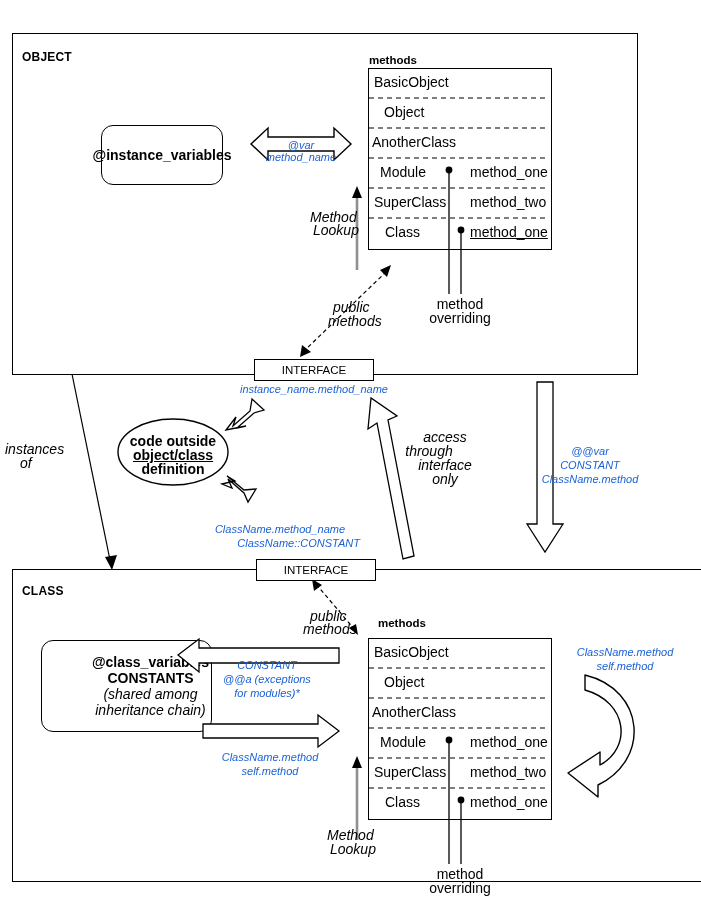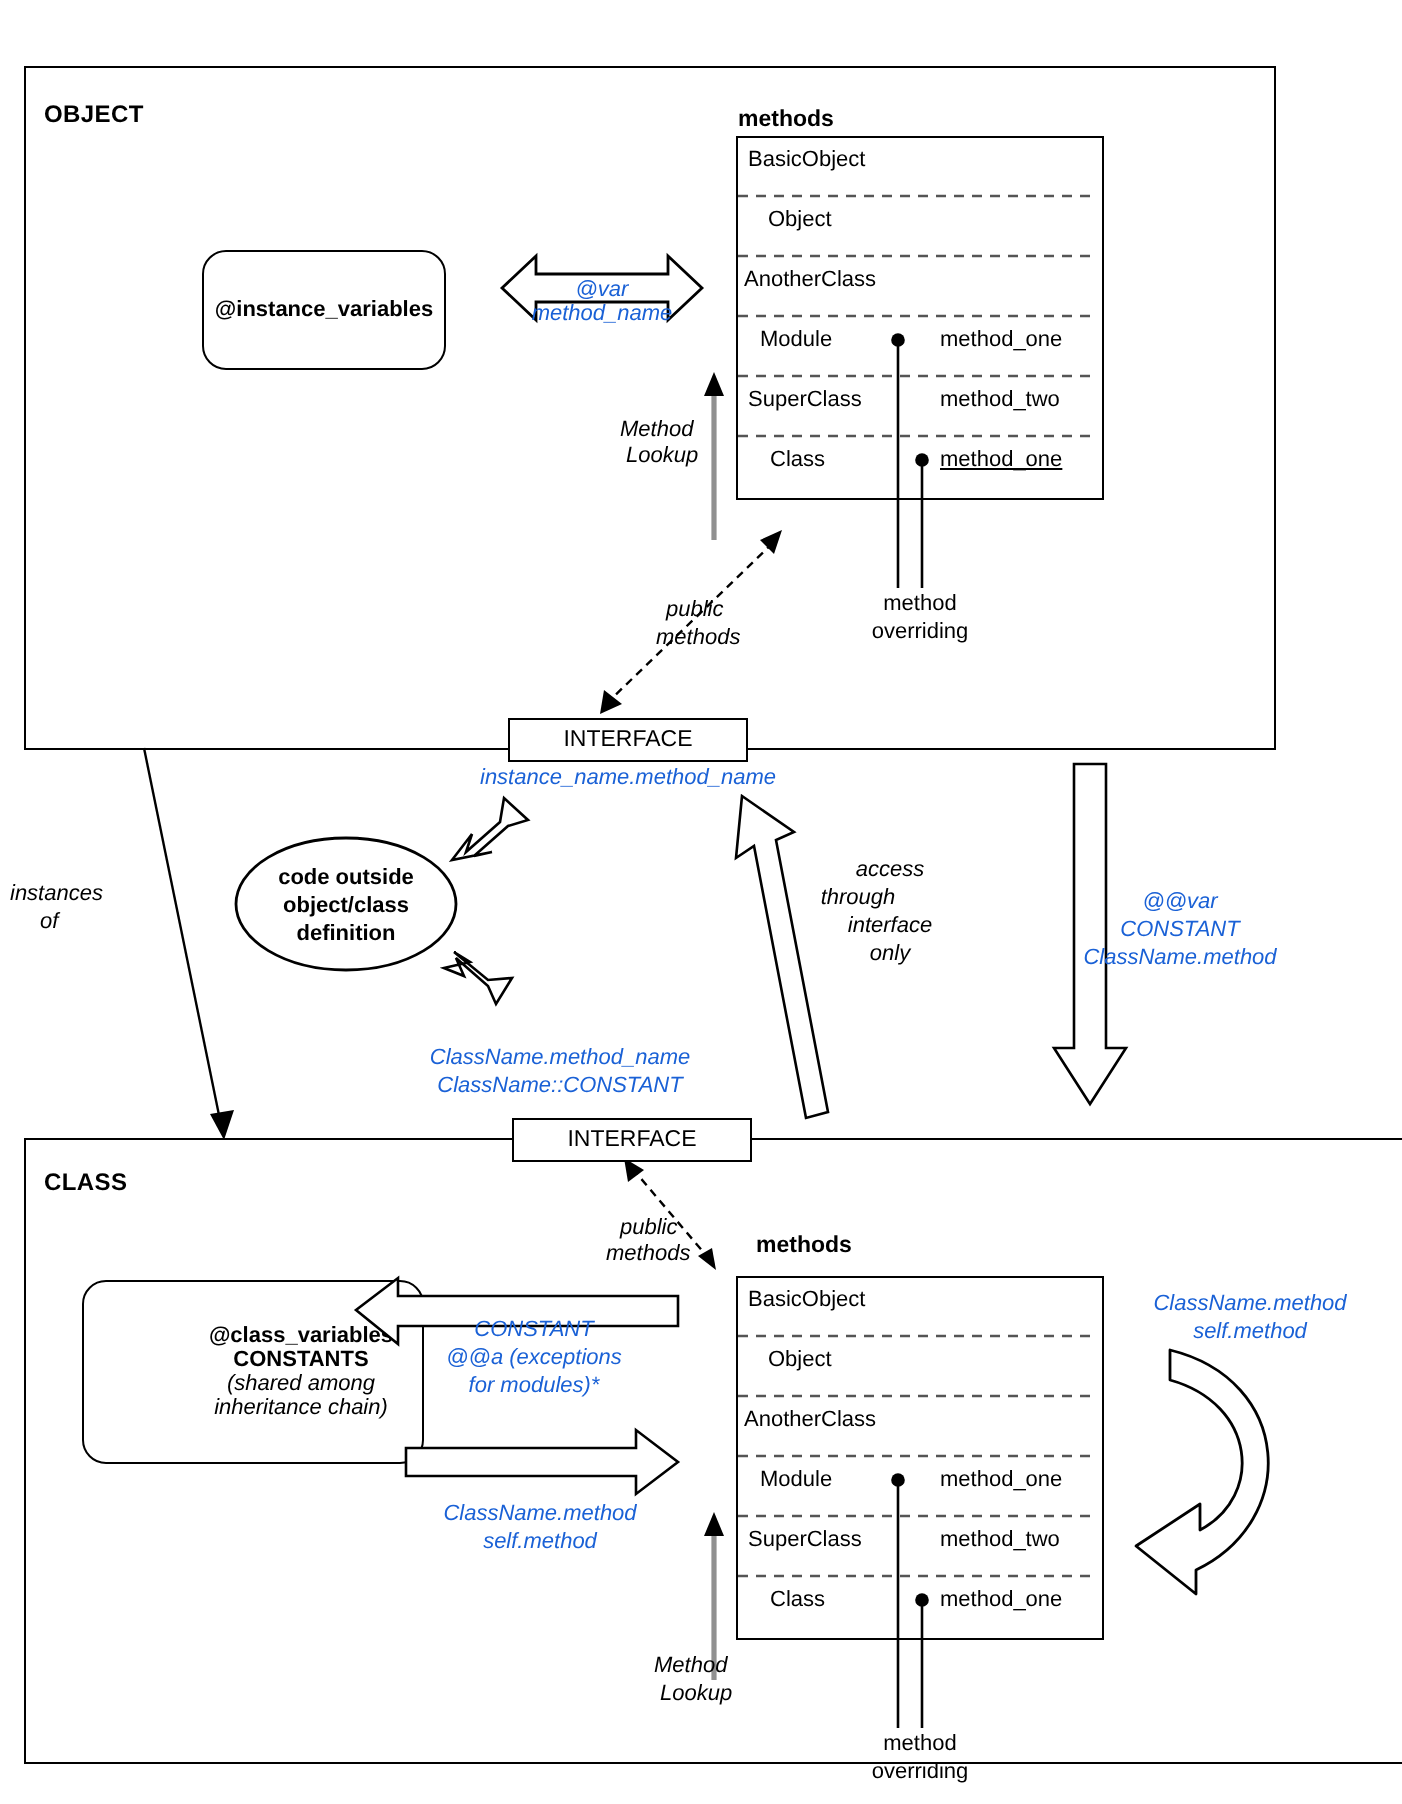--- a/index.html
+++ b/index.html
@@ -11,21 +11,21 @@
   #canvas{position:absolute;left:0;top:0;width:701px;height:902px;}
   svg.layer{position:absolute;left:0;top:0;width:701px;height:902px;overflow:visible;}
   .t{position:absolute;white-space:pre;line-height:1.18;}
   .blue{color:#1a61d6;font-style:italic;}
   .ital{font-style:italic;}
   .bold{font-weight:bold;text-align:right;}
   .ctr{text-align:center;}
   .title{font-size:11.5px;font-weight:bold;color:#1a61d6;letter-spacing:-0.1px;}
   .secthead{font-size:12px;font-weight:bold;letter-spacing:0.2px;}
   .methhead{font-size:11.5px;font-weight:bold;}
-  .cell{font-size:11px;}
+  .cell{font-size:14px;}
   .small{font-size:11px;}
   .u{text-decoration:underline;}
   .rrect{
     position:absolute;border:1.6px solid #000;border-radius:12px;background:#fff;
     display:flex;align-items:center;justify-content:center;text-align:center;
   }
   .plainbox{position:absolute;border:1.5px solid #000;background:#fff;}
   .iface{
     position:absolute;border:1.4px solid #000;background:#fff;z-index:6;
     display:flex;align-items:center;justify-content:center;font-size:11.5px;
@@ -105,30 +105,30 @@
     <line x1="72" y1="374" x2="110" y2="560" stroke="#000" stroke-width="1.2"></line>
     <polygon points="112,570 105,557 117,555" fill="#000"></polygon>
   </svg>
   <div class="t cell ital" style="left:5px;top:441px;">instances</div>
   <div class="t cell ital" style="left:20px;top:455px;">of</div>
 
   <svg class="layer">
     <ellipse cx="173" cy="452" rx="55" ry="33" fill="#ffffff" stroke="#000" stroke-width="1.4"></ellipse>
   </svg>
   <div class="t cell bold ctr" style="left:118px;top:433px;width:110px;">code outside</div>
-  <div class="t cell bold ctr" style="left:118px;top:447px;width:110px;">object/class</div>
+  <div class="t cell bold ctr" style="left:118px;top:447px;width:110px;text-decoration:underline;">object/class</div>
   <div class="t cell bold ctr" style="left:118px;top:461px;width:110px;">definition</div>
 
   <svg class="layer">
     <polygon points="226,430 236,417 233,426 250,411 252,399 264,410 254,413 237,428 246,426" fill="#ffffff" stroke="#000" stroke-width="1.3"></polygon>
     <polygon points="222,484 235,481 227,476 244,490 256,489 248,502 244,493 228,479 232,488" fill="#ffffff" stroke="#000" stroke-width="1.3"></polygon>
   </svg>
 
   <div class="t blue small ctr" style="left:200px;top:523px;width:160px;">ClassName.method_name</div>
-  <div class="t blue small ctr" style="left:200px;top:537px;width:160px;">ClassName::CONSTANT</div>
+  <div class="t blue small ctr" style="left:200px;top:537px;width:160px;text-align:right;">ClassName::CONSTANT</div>
 
   <svg class="layer">
     <polygon points="371,398 368,429 377,423 403,559 414,556 388,420 397,416" fill="#ffffff" stroke="#000" stroke-width="1.3"></polygon>
   </svg>
   <div class="t cell ital ctr" style="left:404px;top:429px;width:82px;">access</div>
   <div class="t cell ital ctr" style="left:388px;top:443px;width:82px;">through</div>
   <div class="t cell ital ctr" style="left:404px;top:457px;width:82px;">interface</div>
   <div class="t cell ital ctr" style="left:404px;top:471px;width:82px;">only</div>
 
   <svg class="layer">

